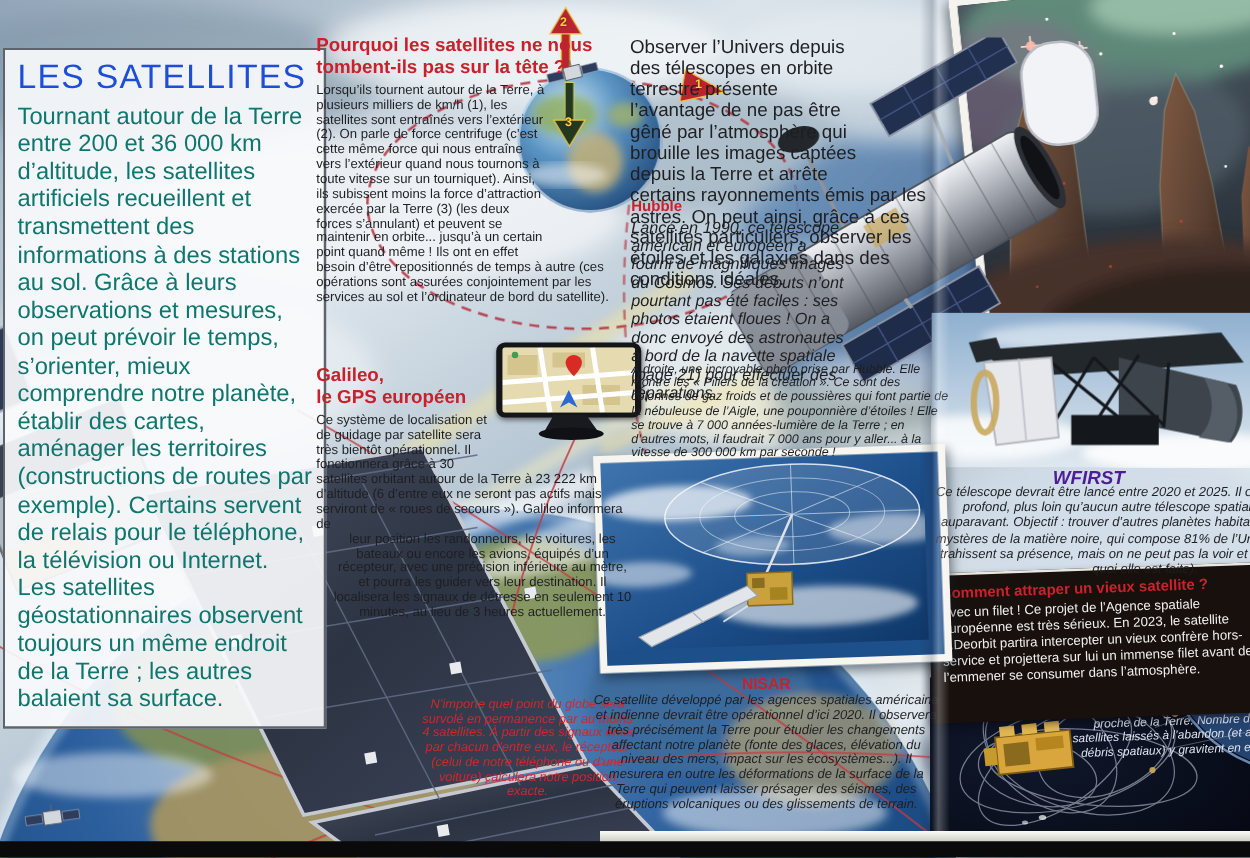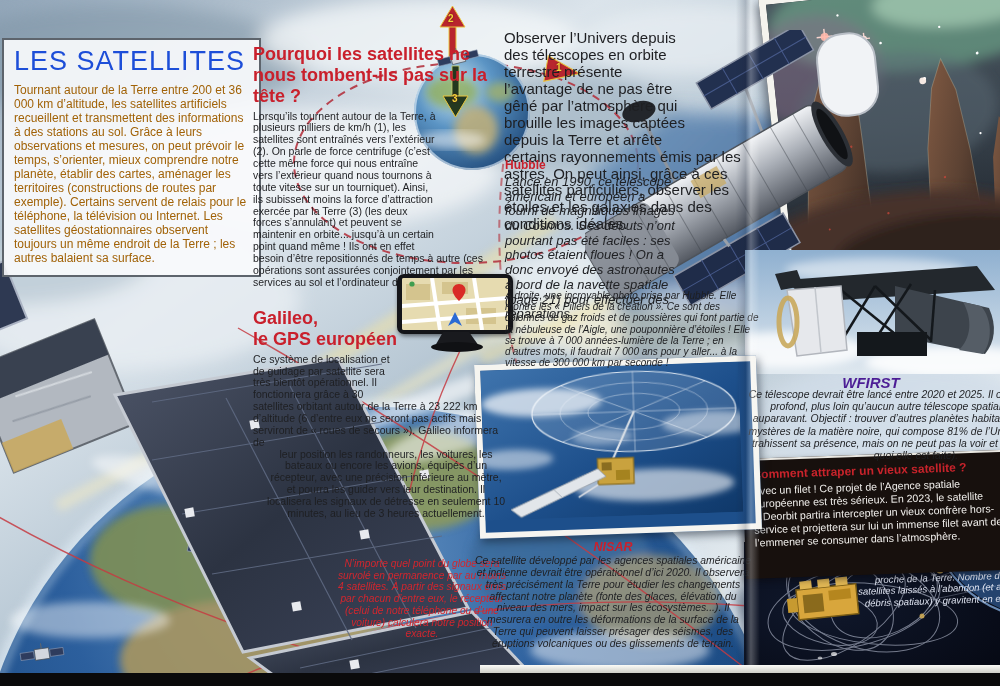--- a/index.html
+++ b/index.html
@@ -4,23 +4,23 @@
 <style>
   html,body{margin:0;padding:0;}
   body{width:1000px;height:686px;overflow:hidden;position:relative;
        font-family:"Liberation Sans",sans-serif;background:#9fb2c4;}
   .abs{position:absolute;}
   
   .left-box{left:2px;top:38px;width:236px;background:rgba(248,250,252,.92);
     border:2px solid #5d646c;padding:8px 9px 10px 10px;z-index:6;}
   .left-title{font-size:27px;letter-spacing:1px;color:#1d4ed8;font-weight:400;
     margin:0 0 7px 0;line-height:1.02;}
-  .left-body{font-size:12px;line-height:1.17;color:#a16207;}
-  
-  .red-h{font-weight:700;color:#c9202c;font-size:18px;line-height:1.16;margin:16px 0 4px 0;}
+  .left-body{font-size:19px;line-height:1.17;color:#0f766e;}
+  
+  .red-h{font-weight:700;color:#c9202c;font-size:15px;line-height:1.16;margin:0 0 4px 0;}
   .body-txt{font-size:10.5px;line-height:1.13;color:#1e1f22;}
   .col-why{left:253px;top:28px;width:250px;z-index:6;}
   .sp-why{float:right;width:66px;height:142px;}
   .col-galileo{left:253px;top:292px;width:254px;z-index:6;}
   .sp-gal{float:right;width:106px;height:44px;}
   .gal-center{text-align:center;padding-left:12px;}
   .red-cap{font-style:italic;color:#d2262e;font-size:10.2px;line-height:1.15;z-index:6;}
   .galileo-caption{left:336px;top:558px;width:172px;text-align:center;}
   .col-tel{left:504px;top:30px;width:246px;z-index:6;}
   .sp-tel{float:right;width:62px;height:104px;margin-top:13px;}
@@ -28,21 +28,21 @@
     font-size:12px;z-index:6;}
   .ital-dark{font-style:italic;color:#1e1f22;}
   .hubble-body{left:505px;top:175px;width:172px;font-size:13px;line-height:1.13;z-index:6;}
   .hubble-caption{left:505px;top:290px;width:256px;font-size:10px;line-height:1.12;z-index:6;}
   
   .wfirst-label{left:745px;top:374px;width:252px;text-align:center;font-weight:700;
     font-style:italic;color:#4c1d95;font-size:15px;z-index:6;}
   .wfirst-body{left:742px;top:389px;width:348px;text-align:center;font-size:10.4px;
     line-height:1.17;z-index:6;}
   .nisar-label{left:479px;top:540px;width:268px;text-align:center;font-weight:700;
-    font-style:italic;color:#c9202c;font-size:12.5px;z-index:6;}
+    color:#c9202c;font-size:12.5px;z-index:6;}
   .nisar-body{left:474px;top:555px;width:278px;text-align:center;font-size:10.4px;
     line-height:1.14;z-index:6;}
   
   .pillars-card{left:773px;top:-16px;width:250px;height:282px;background:#20262c;
     border:7px solid #f4f3ee;transform:rotate(-6deg);z-index:2;
     box-shadow:-4px 5px 9px rgba(20,25,35,.45);}
   .wfirst-block{left:745px;top:250px;width:258px;height:124px;overflow:hidden;z-index:3;}
   .catch-panel{left:744px;top:454px;width:266px;height:104px;background:#17100d;
     transform:rotate(-2deg);padding:7px 10px;z-index:4;border-top:2px solid #e9e7e1;
     box-shadow:-3px 3px 6px rgba(10,10,15,.5);}

